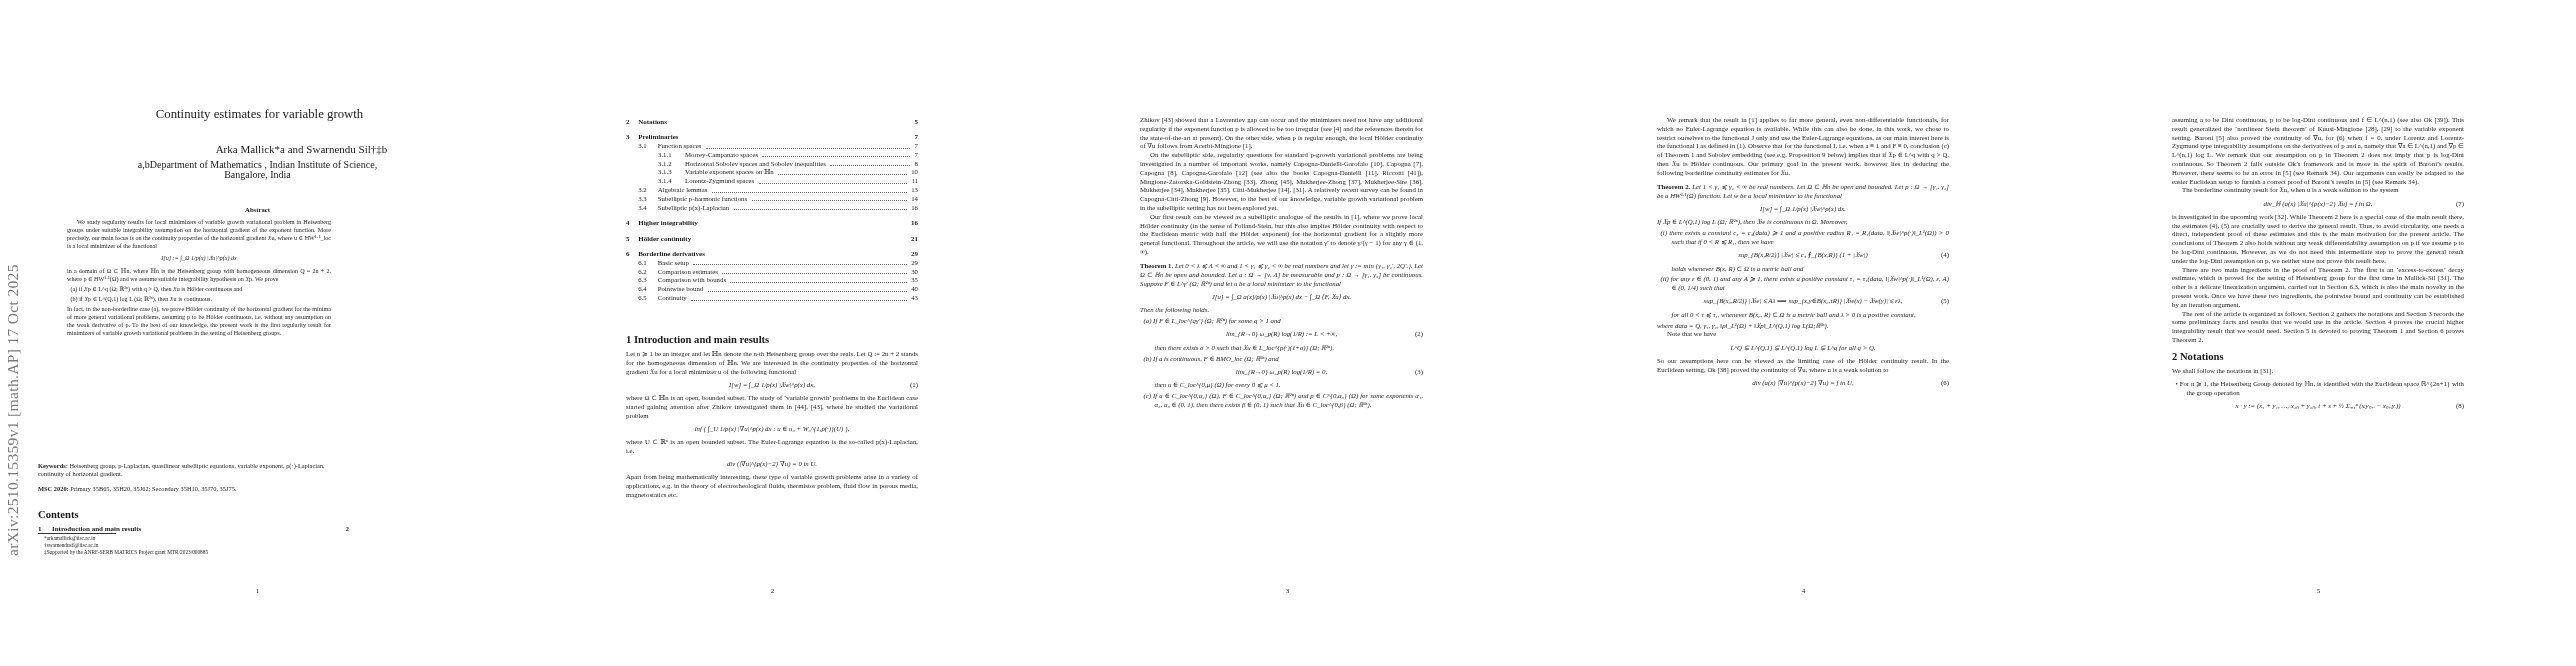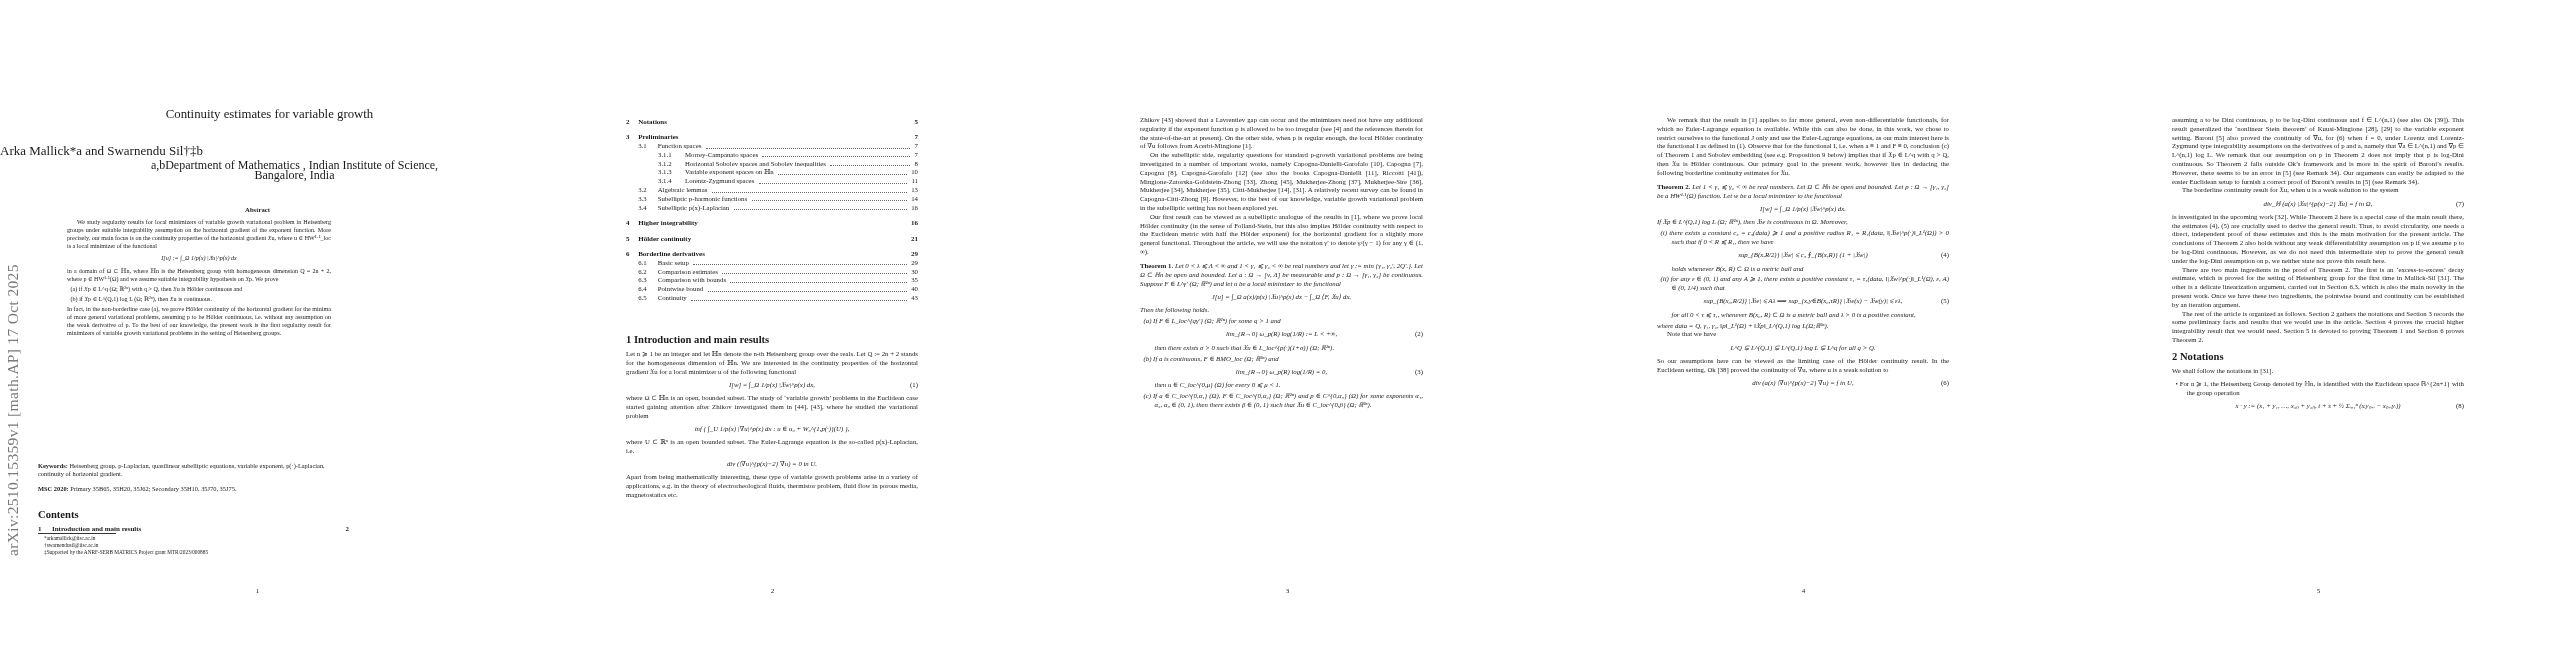--- a/index.html
+++ b/index.html
@@ -4,23 +4,23 @@
 <style>
   html, body { margin:0; padding:0; background:#ffffff; }
   body { width:2576px; height:667px; position:relative; overflow:hidden;
          font-family:"Liberation Serif","DejaVu Serif",serif; color:#1a1a1a; }
   .page { position:absolute; top:0; width:515px; height:667px; background:#fff; }
   .p1 { left:0; } .p2 { left:515px; } .p3 { left:1030px; } .p4 { left:1546px; } .p5 { left:2061px; }
   .col { position:absolute; left:81px; width:303px; font-size:6.8px; line-height:8.8px; text-align:justify; }
   .pnum { position:absolute; top:587px; width:515px; text-align:center; font-size:7px; }
   .stamp { position:absolute; left:4.4px; top:556px; transform-origin:0 0; transform:rotate(-90deg);
            font-family:"Liberation Serif",serif; font-size:15.6px; color:#7a7a7a; white-space:nowrap; letter-spacing:0.3px; }
-  .title { position:absolute; left:12px; width:515px; top:106px; text-align:center; font-size:12.8px; line-height:16px; font-weight:normal; }
-  .authors { position:absolute; left:0; width:515px; top:143px; text-align:left; font-size:13px; }
-  .affil { position:absolute; left:0; width:515px; top:160px; text-align:center; font-size:12px; line-height:10px;margin-left:37px; }
+  .title { position:absolute; left:2px; width:515px; top:106px; text-align:center; font-size:12.8px; line-height:16px; font-weight:normal; }
+  .authors { position:absolute; left:0; width:515px; top:143px; text-align:center; font-size:11px;padding-left:44px; }
+  .affil { position:absolute; left:0; width:515px; top:160px; text-align:center; font-size:10px; line-height:10px; }
   .abs-head { position:absolute; left:0; width:515px; top:206px; text-align:center; font-size:6.7px; font-weight:bold; }
   .abs { position:absolute; left:67px; width:264px; font-size:6.1px; line-height:8px; text-align:justify; }
   .eq { text-align:center; font-style:italic; margin:4.4px 0; position:relative; }
   .eqn { position:absolute; right:0; top:0; font-style:normal; }
   .item { padding-left:14.5px; text-indent:-11px; margin:2.2px 0; }
   .kw { position:absolute; left:38px; width:311px; font-size:6.4px; line-height:8.3px; }
   .b { font-weight:bold; }
   .i { font-style:italic; }
   .h-contents { position:absolute; left:38px; top:509px; font-size:10.6px; font-weight:bold; }
   .toc1 { display:flex; justify-content:space-between; font-weight:bold; font-size:7px; margin-top:6.7px; }

